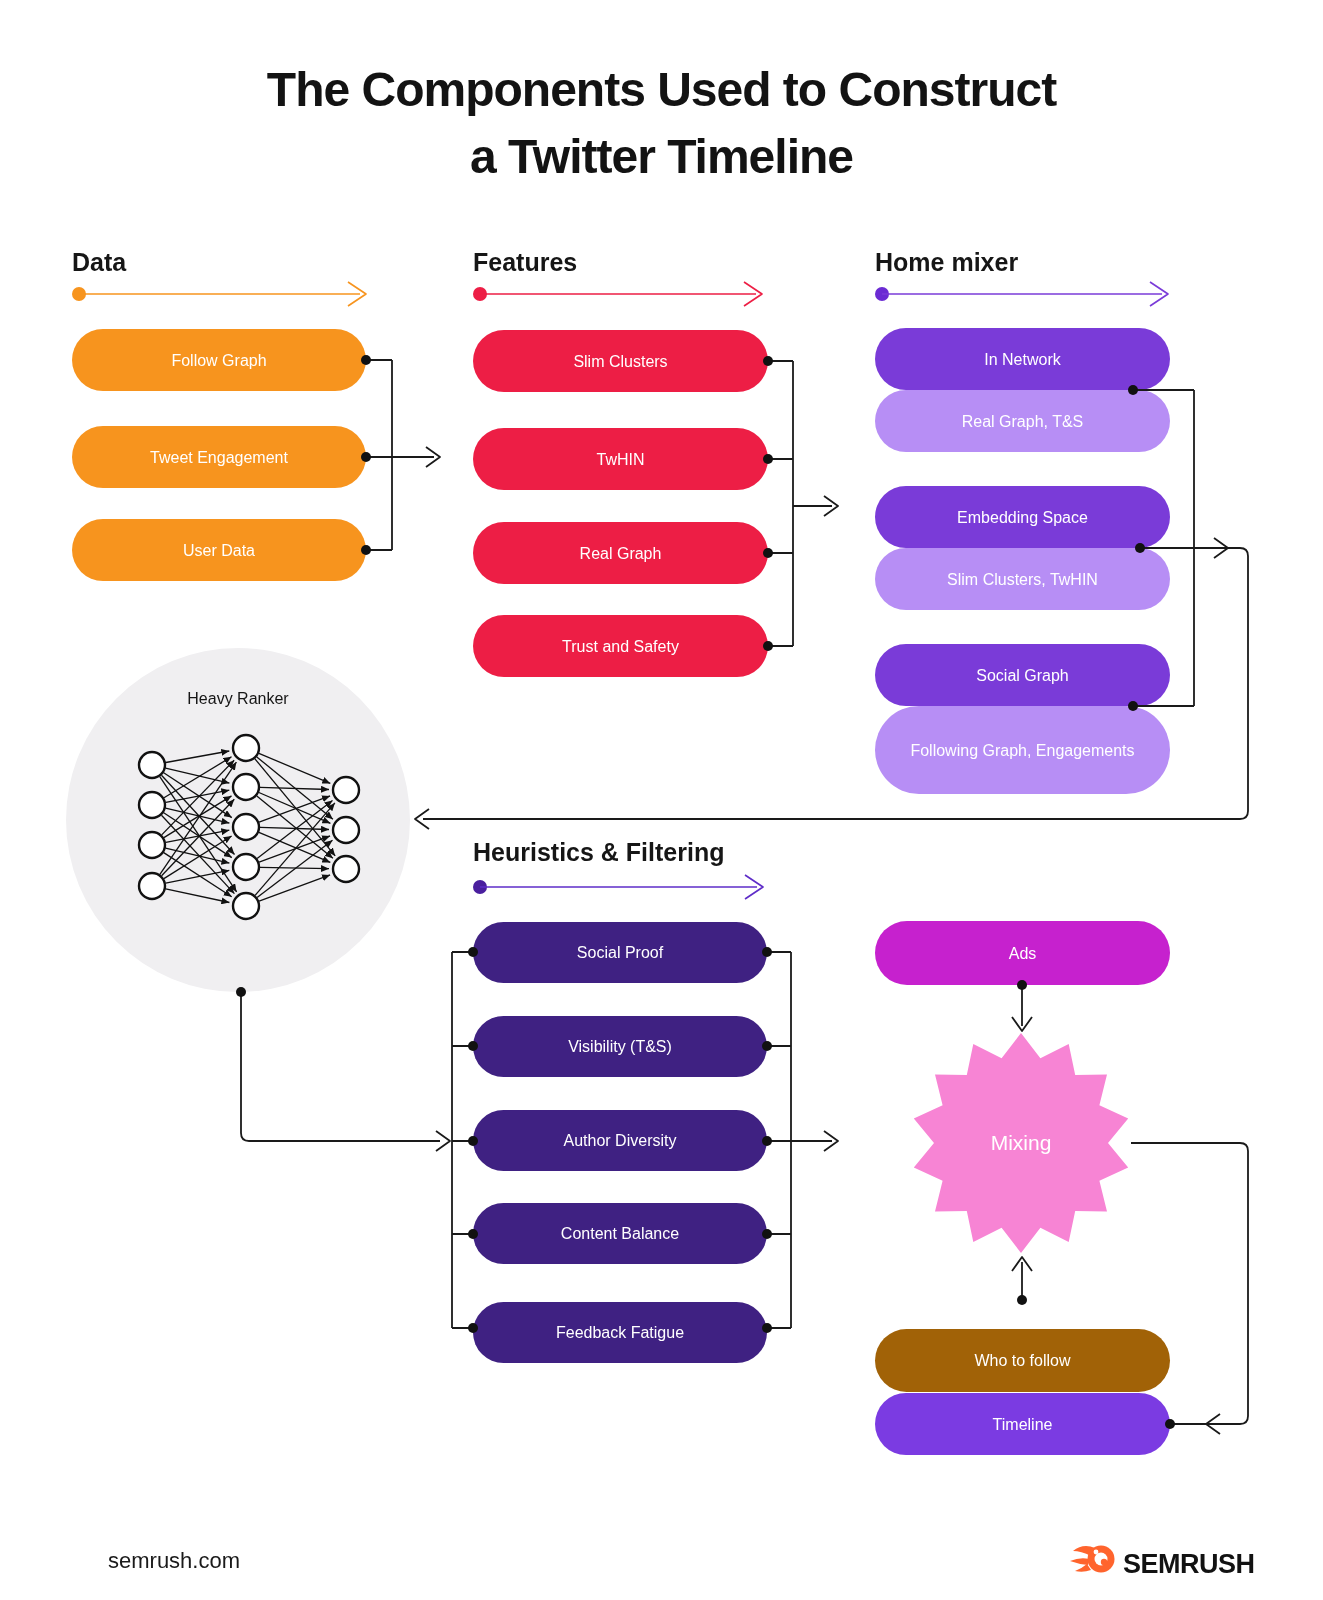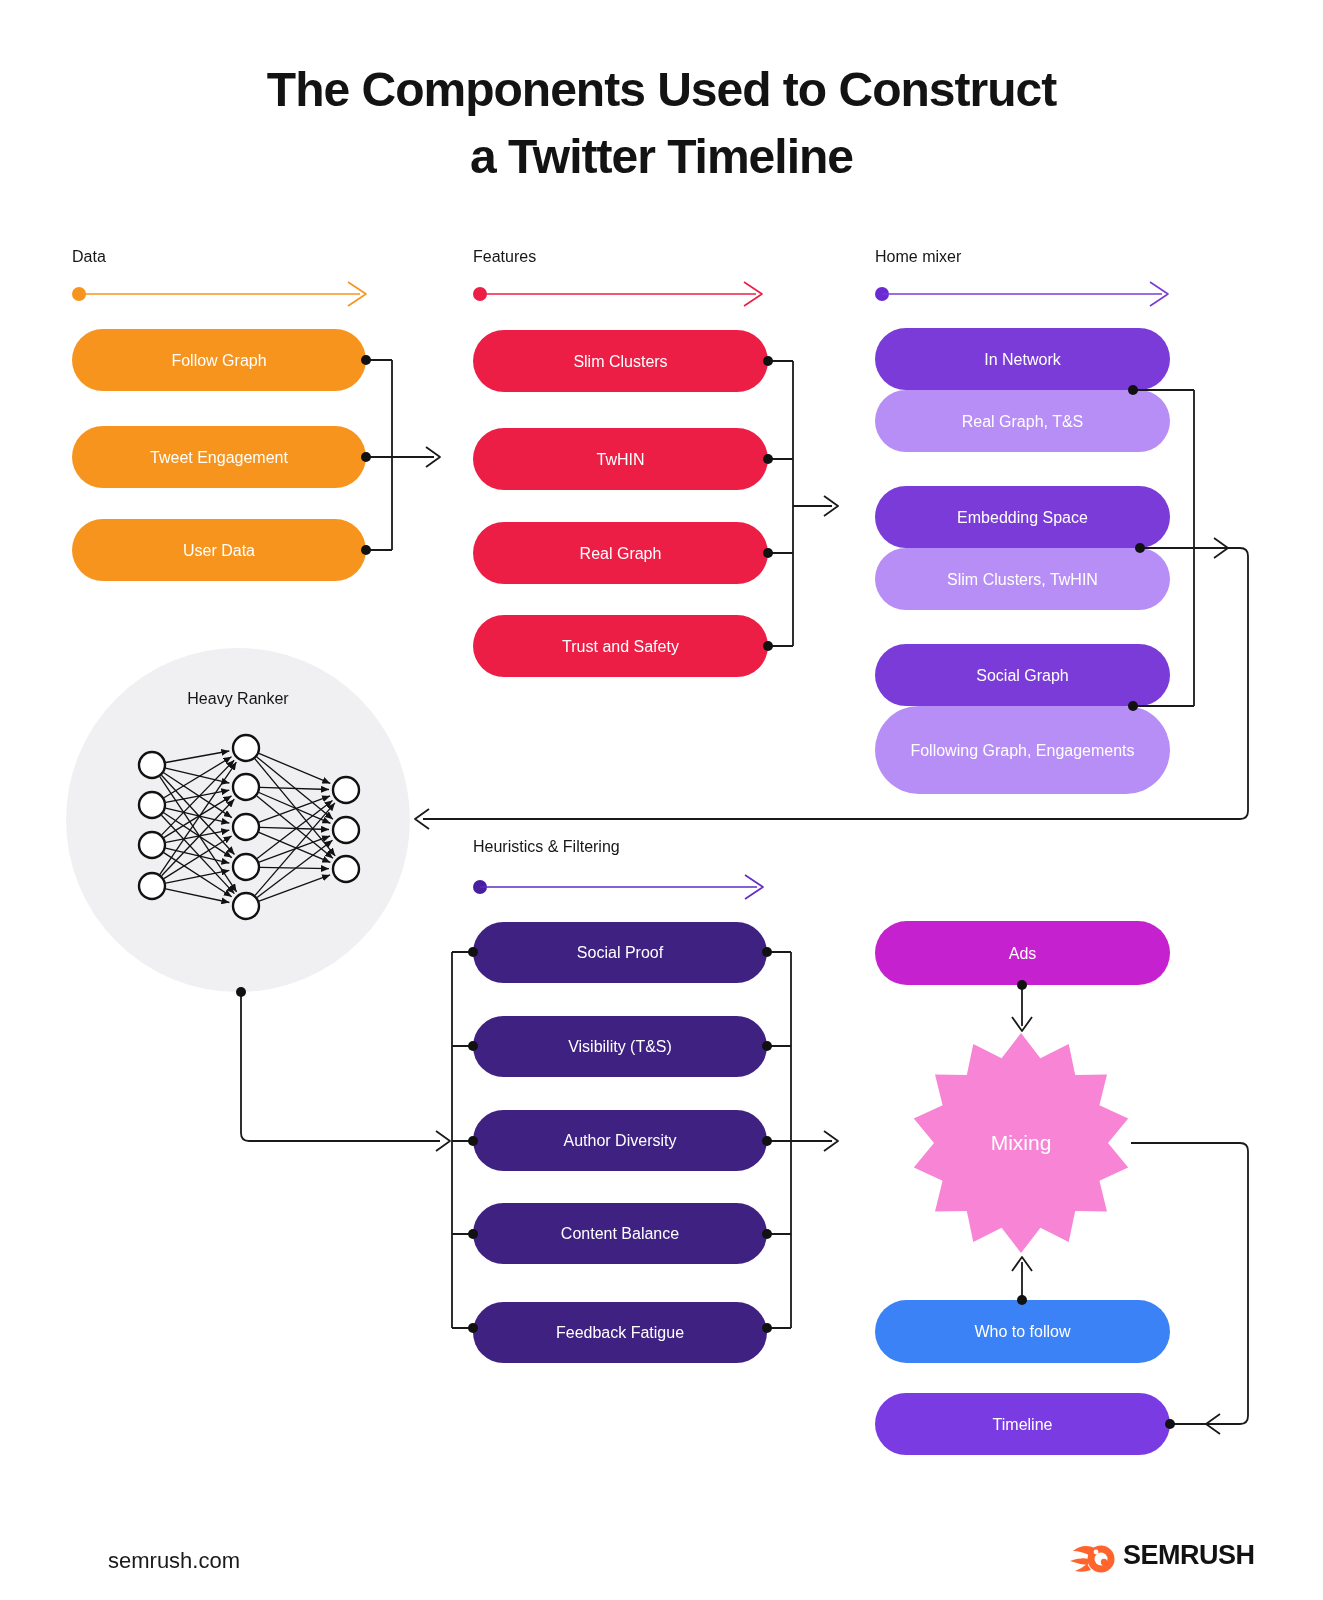--- a/index.html
+++ b/index.html
@@ -4,41 +4,41 @@
 <style>
   html,body{margin:0;padding:0;background:#fff;}
   #canvas{
     position:relative;width:1323px;height:1600px;background:#fff;overflow:hidden;
     font-family:"Liberation Sans", sans-serif;
   }
   .title{
     position:absolute;top:56px;left:0;right:0;text-align:center;
     font-size:48px;line-height:67px;font-weight:700;color:#131313;letter-spacing:-1px;
   }
-  .col-header{position:absolute;font-size:16px;font-weight:400;color:#161616;}
+  .col-header{position:absolute;font-size:25px;font-weight:700;color:#161616;}
   .pill{
     position:absolute;display:flex;align-items:center;justify-content:center;
     color:#fff;font-size:16px;border-radius:999px;text-align:center;line-height:27px;
     padding:0 14px;box-sizing:border-box;
   }
   .orange{background:#F7941E;}
   .red{background:#ED1E45;}
   .hm-dark{background:#7A3BD8;z-index:2;}
   .hm-light{background:#B78EF5;z-index:1;}
   .heur{background:#3F2182;}
   .ads{background:#C621CE;}
-  .who{background:#3b82f6;}
+  .who{background:#a16207;margin-top:29px;}
   .timeline{background:#7B3BE2;}
   .hr-circle{position:absolute;left:66px;top:648px;width:344px;height:344px;border-radius:50%;background:#F0EFF1;z-index:0;}
   .hr-label{position:absolute;left:66px;top:690px;width:344px;text-align:center;font-weight:400;font-size:16px;color:#161616;z-index:1;}
   .star-wrap{position:absolute;left:901px;top:1023px;width:240px;height:240px;z-index:1;text-align:center;}
   .star-label{position:absolute;inset:0;display:flex;align-items:center;justify-content:center;color:#fff;font-size:21px;}
   svg.overlay{position:absolute;left:0;top:0;z-index:5;pointer-events:none;}
   .footer-site{position:absolute;left:72px;top:1548px;font-size:22px;color:#1A1A1A;margin-left:36px;}
-  .logo{position:absolute;left:1070px;top:1540px;display:flex;align-items:flex-start;gap:7px;z-index:2;}
+  .logo{position:absolute;left:1070px;top:1540px;display:flex;align-items:flex-end;gap:7px;z-index:2;}
   .logo-text{font-size:27px;font-weight:700;letter-spacing:-0.5px;color:#121212;}
 </style>
 </head>
 <body>
 
 <div id="canvas">
 
   <div class="title">
     <div>The Components Used to Construct</div>
     <div>a Twitter Timeline</div>

